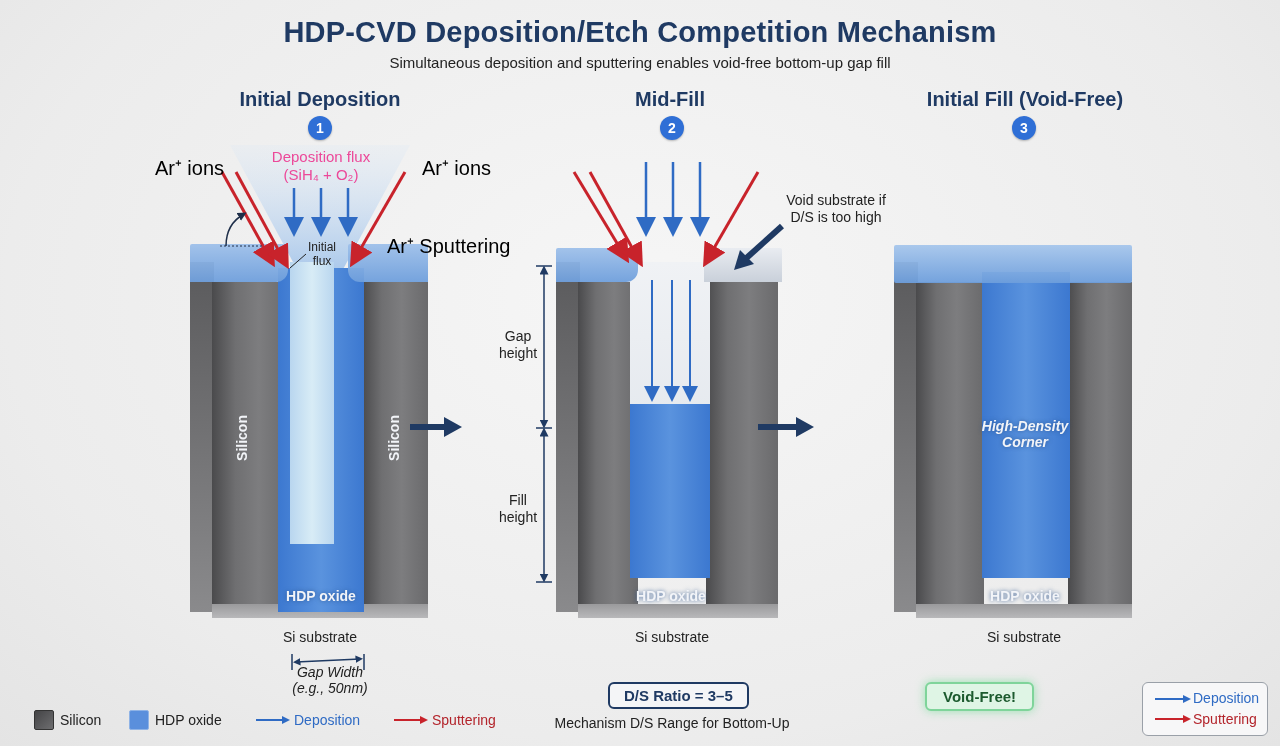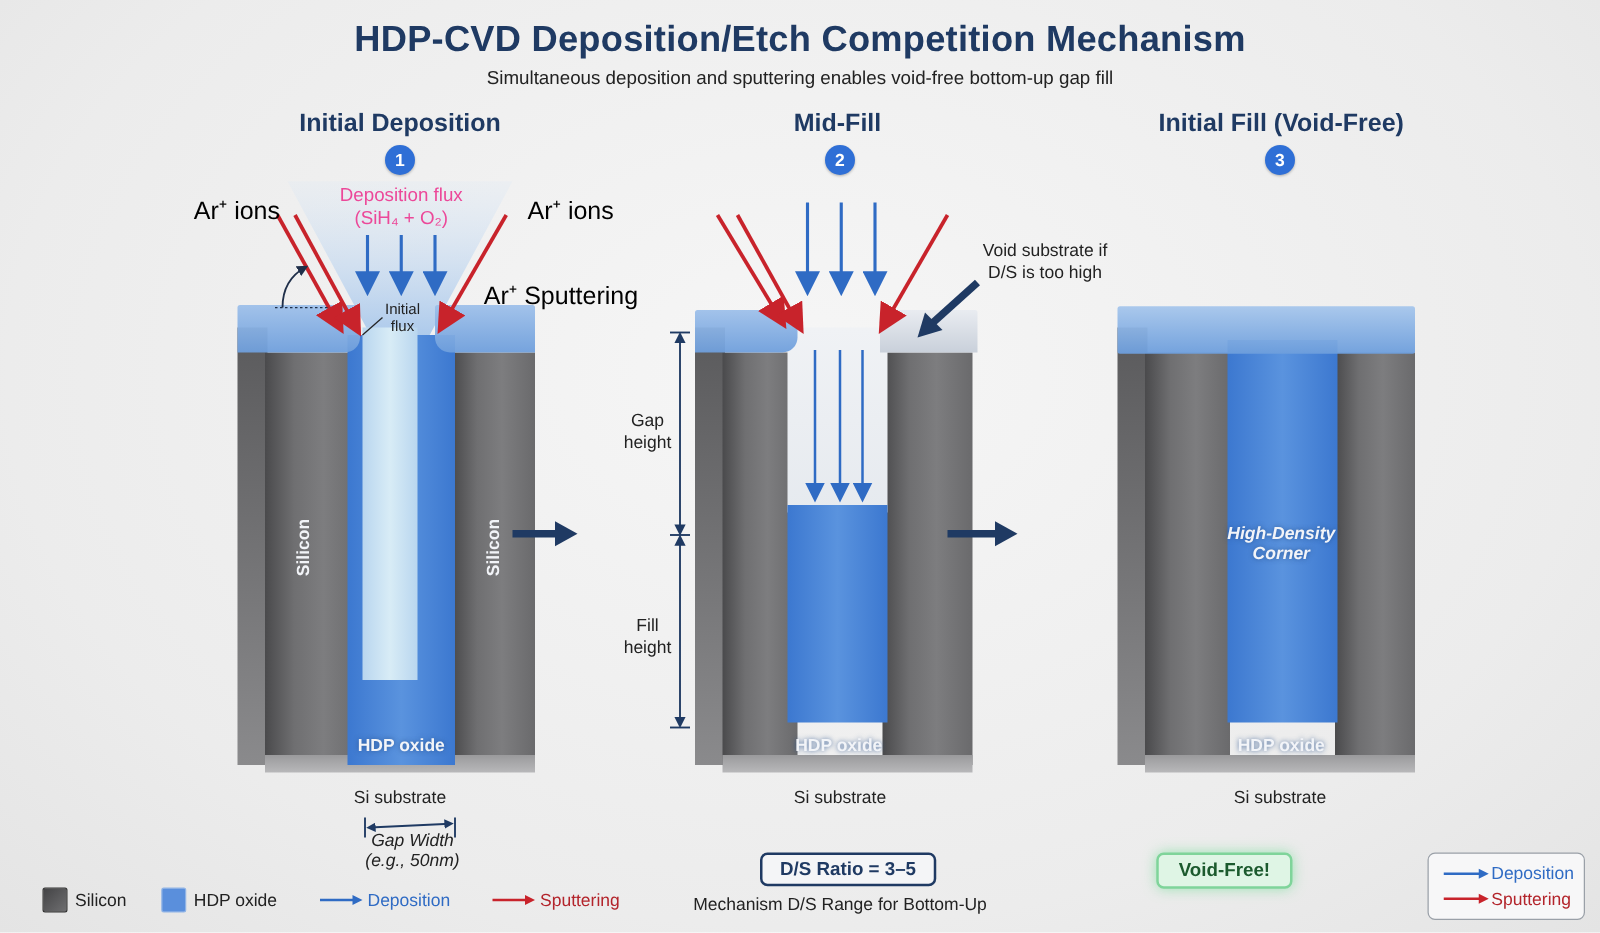--- a/index.html
+++ b/index.html
@@ -143,21 +143,21 @@
   <line x1="410" y1="427" x2="448" y2="427" stroke="#1f3a63" stroke-width="6"></line>
   <polygon points="444,417 462,427 444,437" fill="#1f3a63"></polygon>
 </svg>
 
 <div class="abs label-red" style="left:155px;top:154px;">Ar⁺ ions</div>
 <div class="abs label-red" style="left:422px;top:154px;">Ar⁺ ions</div>
 <div class="abs label-blue" style="left:250px;top:148px;width:142px;">
   <div>Deposition flux</div>
   <div>(SiH₄ + O₂)</div>
 </div>
-<div class="abs label-red" style="left:387px;top:222px;">Ar⁺ Sputtering</div>
+<div class="abs label-red" style="left:387px;top:232px;">Ar⁺ Sputtering</div>
 <div class="abs label-dark" style="left:294px;top:240px;width:56px;font-size:12px;line-height:14px;">
   <div>Initial</div>
   <div>flux</div>
 </div>
 <div class="abs label-dark" style="left:250px;top:629px;width:140px;">Si substrate</div>
 <div class="abs label-dark" style="left:260px;top:664px;width:140px;line-height:16px;font-style:italic;">
   <div>Gap Width</div>
   <div>(e.g., 50nm)</div>
 </div>
 

